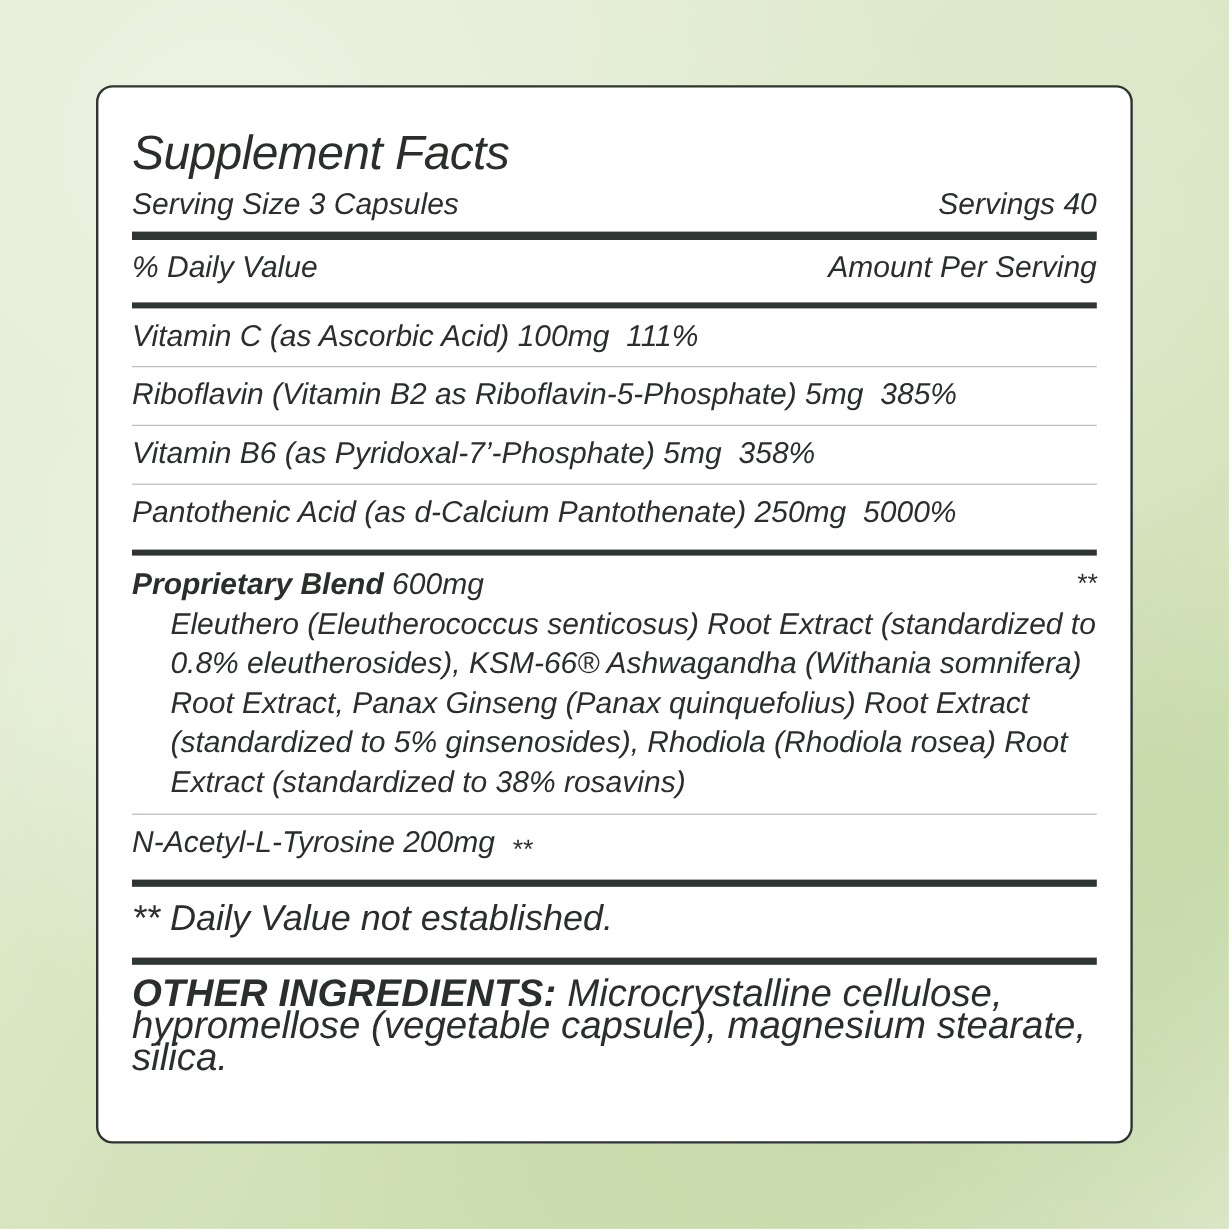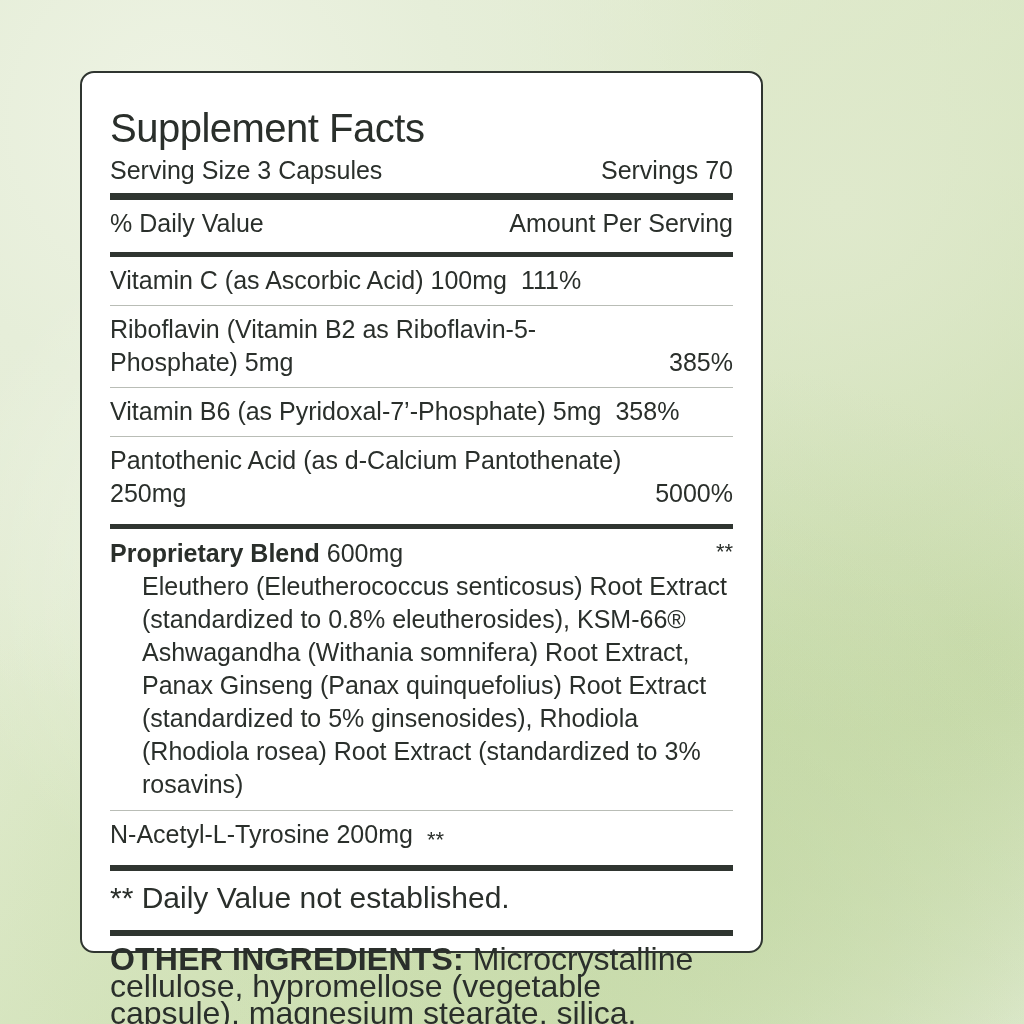--- a/index.html
+++ b/index.html
@@ -29,27 +29,28 @@
     position: absolute;
     inset: 0;
     background:
       radial-gradient(circle at 30% 55%, rgba(255,255,255,0.45) 0%, rgba(255,255,255,0) 40%),
       radial-gradient(circle at 70% 85%, rgba(180,205,145,0.35) 0%, rgba(180,205,145,0) 45%);
   }
   .panel {
     position: absolute;
     left: 80px;
     top: 71px;
-    width: 683px;
+    width: 864px;
     height: 882px;
     background: #ffffff;
     border: 2px solid #2f3530;
     border-radius: 14px;
     box-sizing: border-box;
     padding: 26px 26px 0 26px;
+    font-style: italic;
   }
   .inner {
     padding: 0 2px;
     color: #2a2f2b;
   }
   .title {
     font-size: 40px;
     line-height: 46px;
     letter-spacing: -0.5px;
     margin: 6px 0 2px 0;
@@ -135,21 +136,21 @@
 
 <div class="bg"></div>
 
 <div class="panel">
   <div class="inner">
 
     <div class="title">Supplement Facts</div>
 
     <div class="row serving-row">
       <span>Serving Size 3 Capsules</span>
-      <span>Servings 70</span>
+      <span>Servings 40</span>
     </div>
 
     <div class="rule-thick"></div>
 
     <div class="row hdr-row">
       <span>% Daily Value</span>
       <span>Amount Per Serving</span>
     </div>
 
     <div class="rule-thick" style="border-top-width:5px"></div>
@@ -180,21 +181,21 @@
     <div class="rule-thick" style="border-top-width:5px"></div>
 
     <div class="blend-head">
       <span>
         <span class="bold">Proprietary Blend</span>
         <span>600mg</span>
       </span>
       <span class="stars">**</span>
     </div>
 
-    <div class="blend-body">Eleuthero (Eleutherococcus senticosus) Root Extract (standardized to 0.8% eleutherosides), KSM-66® Ashwagandha (Withania somnifera) Root Extract, Panax Ginseng (Panax quinquefolius) Root Extract (standardized to 5% ginsenosides), Rhodiola (Rhodiola rosea) Root Extract (standardized to 3% rosavins)</div>
+    <div class="blend-body">Eleuthero (Eleutherococcus senticosus) Root Extract (standardized to 0.8% eleutherosides), KSM-66® Ashwagandha (Withania somnifera) Root Extract, Panax Ginseng (Panax quinquefolius) Root Extract (standardized to 5% ginsenosides), Rhodiola (Rhodiola rosea) Root Extract (standardized to 38% rosavins)</div>
 
     <div class="rule-thin"></div>
 
     <div class="item">
       <span class="name">N-Acetyl-L-Tyrosine 200mg</span>
       <span class="dv stars">**</span>
     </div>
 
     <div class="rule-thick" style="border-top-width:6px"></div>
 

